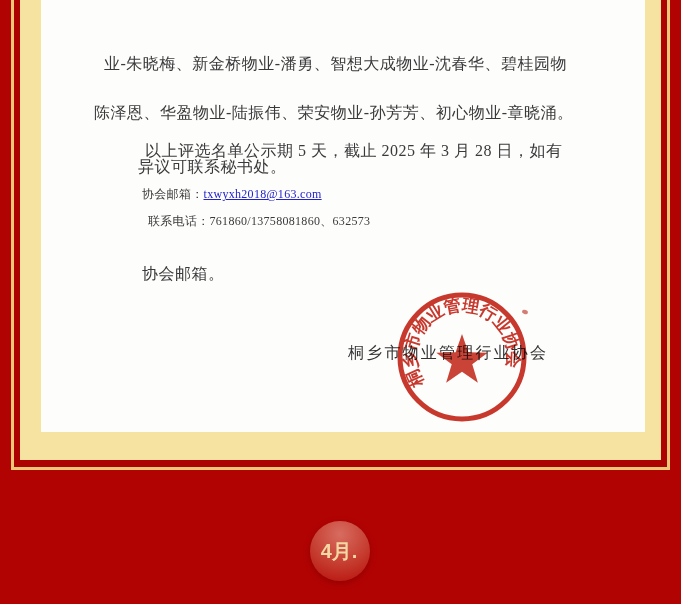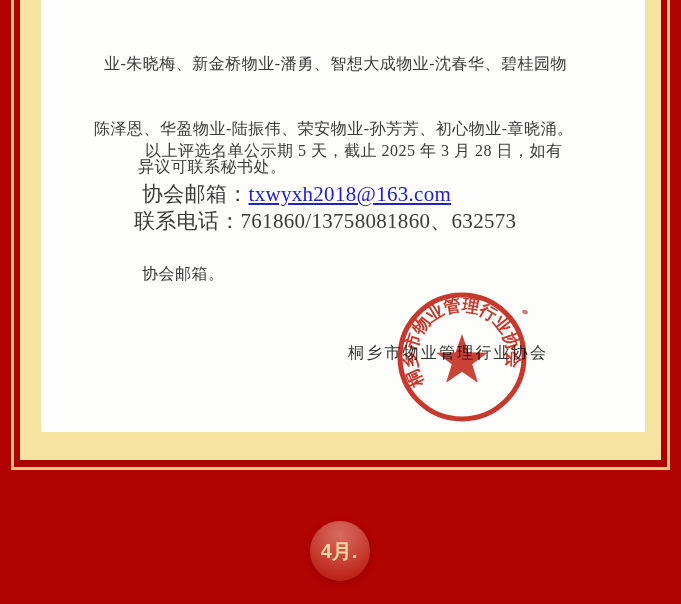--- a/index.html
+++ b/index.html
@@ -25,21 +25,21 @@
   
   .doc-line{
     position:absolute;white-space:nowrap;color:#3a3a3a;
     font-size:16px;letter-spacing:0.5px;line-height:22px;
   }
   .lead-bold{font-weight:bold;color:#2b2b2b;}
   .hl-box{
     display:inline-block;border:2px solid #2e50c8;border-radius:4px;
     padding:0 3px 1px 3px;margin:0 1px;line-height:19px;
   }
-  .small-line{font-size:21px;letter-spacing:0.3px;}
+  .small-line{font-size:12px;letter-spacing:0.3px;}
   .email-link{color:#2121cc;text-decoration:underline;cursor:pointer;}
   .signature{font-size:16px;letter-spacing:2.2px;color:#333;}
   .sig-date{font-size:15px;letter-spacing:0.8px;color:#333;}
   
   .seal-svg{
     position:absolute;left:390px;top:285px;width:144px;height:144px;
     mix-blend-mode:multiply;opacity:0.92;
   }
   .seal-speck{
     position:absolute;left:522px;top:310px;width:6px;height:4px;
@@ -64,29 +64,29 @@
 
 <div class="screen">
 
   <div class="notice-card">
     <div class="cream-mat">
       <div class="doc-page"></div>
     </div>
   </div>
 
   <div class="doc-line" style="left:104px;top:40px;margin-top:13px;">业-朱晓梅、新金桥物业-潘勇、智想大成物业-沈春华、碧桂园物</div>
-  <div class="doc-line" style="left:94px;top:102px;margin-top:16px;">陈泽恩、华盈物业-陆振伟、荣安物业-孙芳芳、初心物业-章晓涌。</div>
+  <div class="doc-line" style="left:94px;top:102px;">陈泽恩、华盈物业-陆振伟、荣安物业-孙芳芳、初心物业-章晓涌。</div>
 
   <div class="doc-line" style="left:145px;top:140px;">以上评选名单公示期 5 天，截止 2025 年 3 月 28 日，如有</div>
   <div class="doc-line" style="left:118px;top:156px;margin-left:20px;">异议可联系秘书处。</div>
 
   <div class="doc-line small-line" style="left:142px;top:183px;">
     <span>协会邮箱：</span><a class="email-link">txwyxh2018@163.com</a>
   </div>
-  <div class="doc-line small-line" style="left:134px;top:210px;">
+  <div class="doc-line small-line" style="left:148px;top:210px;">
     <span>联系电话：</span><span>761860/13758081860、632573</span>
   </div>
 
   <div class="doc-line" style="left:142px;top:263px;">协会邮箱。</div>
 
   <div class="doc-line signature" style="left:348px;top:342px;">桐乡市物业管理行业协会</div>
 
   <svg class="seal-svg" viewBox="0 0 144 144">
     <circle cx="72" cy="72" r="62" fill="none" stroke="#c5271b" stroke-width="5"></circle>
     <path id="sealArc" d="M 34.3 98.4 A 46 46 0 1 1 109.7 98.4" fill="none"></path>

